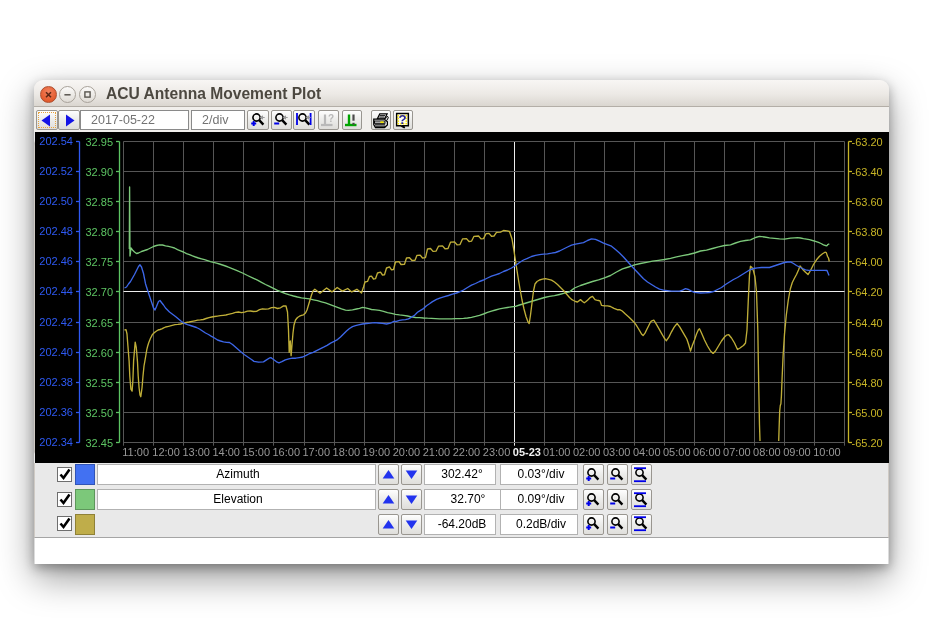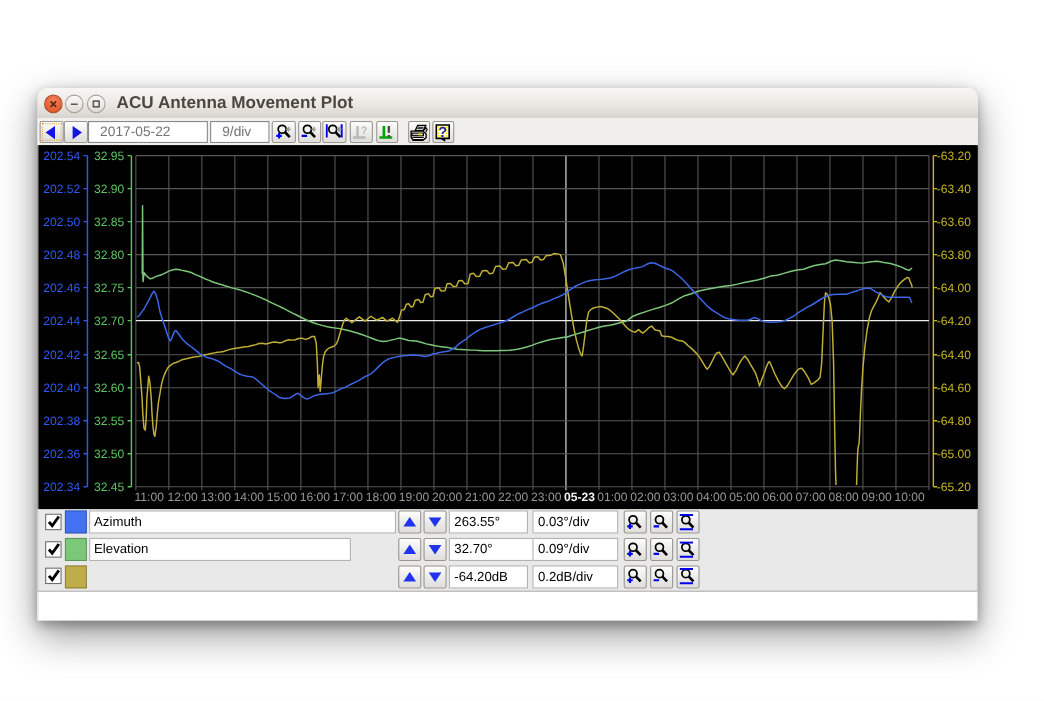--- a/index.html
+++ b/index.html
@@ -15,26 +15,26 @@
   background:linear-gradient(#fbfaf9,#dfdbd5); border:1px solid #a8a29a;
   color:#58544e; text-align:center; }
 .title { position:absolute; left:72px; top:5px; font-size:15.6px; font-weight:bold;
   color:#4c4840; letter-spacing:0px; }
 .tool { position:absolute; left:0; top:27px; width:855px; height:25px; background:#f1efec; }
 .tbtn { position:absolute; top:3px; height:20px; background:linear-gradient(#fefefe,#ececea 50%,#dfdedb);
   border:1px solid #999690; border-radius:2px; display:flex; align-items:center; justify-content:center; }
 .tfld { position:absolute; top:3px; height:20px; background:#fff; border:1px solid #8a8a8a;
   font-size:12.5px; color:#737373; padding-left:10px; line-height:18px; }
 .plotwrap { position:absolute; left:0; top:52px; width:855px; height:331px; background:#000;
-  border-left:1px solid #cfcac4; border-right:1px solid #cfcac4; }
+  border-left:1px solid #cfcac4; border-right:1px solid #cfcac4;border-radius:14px; }
 .leg { position:absolute; left:0; top:383px; width:855px; height:75px; background:#e9e9e9;
   border-left:1px solid #cfcac4; border-right:1px solid #cfcac4; border-bottom:1px solid #a5a5a5; }
 .bot { position:absolute; left:0; top:458px; width:855px; height:26px; background:#fff;
   border-left:1px solid #dcdcdc; border-right:1px solid #dcdcdc; }
-.row { position:absolute; left:0; width:855px; height:21px; }
+.row { position:absolute; left:16px; width:855px; height:21px;text-align:center; }
 .cb { position:absolute; left:5.5px; top:2.5px; width:15px; height:15px; background:#fff;
   border:1px solid #6e6e6e; }
 .sw { position:absolute; left:23.5px; top:0; width:20px; height:21px; border:1px solid rgba(0,0,0,.25); }
 .fld { position:absolute; top:0; height:21px; background:#fff; border:1px solid #b2b2b2;
   font-size:12px; color:#000; padding-left:4px; line-height:19px; }
 .rbtn { position:absolute; top:0; width:21px; height:21px;
   background:linear-gradient(#fefefe,#ececea 50%,#dfdedb); border:1px solid #999690;
   border-radius:2px; display:flex; align-items:center; justify-content:center; }
 svg text { font-family:"Liberation Sans", sans-serif; }
 </style></head><body>
@@ -57,21 +57,21 @@
         <svg width="15" height="15" viewBox="0 0 15 15">
           <path d="M11 1.5v12L2.5 7.5z" fill="#1414e6"></path>
         </svg>
       </div>
     <div class="tbtn" style="left:24px;width:22px;">
         <svg width="15" height="15" viewBox="0 0 15 15">
           <path d="M4 1.5v12l8.5-6z" fill="#1414e6"></path>
         </svg>
       </div>
     <div class="tfld" style="left:46px;width:109px;">2017-05-22 11:00</div>
-    <div class="tfld" style="left:157px;width:54px;">9/div</div>
+    <div class="tfld" style="left:157px;width:54px;">2/div</div>
     <div class="tbtn" style="left:213px;width:21.5px;">
         <svg width="16" height="16" viewBox="0 0 16 16">
           <circle cx="6.5" cy="5.5" r="3.6" fill="none" stroke="#000" stroke-width="1.6"></circle>
           <line x1="9.2" y1="8.2" x2="13.4" y2="12.6" stroke="#000" stroke-width="2.4"></line>
           <path d="M1.2 11.5h5M3.7 9v5" stroke="#0000e8" stroke-width="2"></path>
           <path d="M10.5 5.5h4.2M10.5 5.5l2-1.6v3.2z" stroke="#9a9a9a" stroke-width="1" fill="#9a9a9a"></path>
         </svg>
       </div>
     <div class="tbtn" style="left:236.5px;width:21.5px;">
         <svg width="16" height="16" viewBox="0 0 16 16">
@@ -291,21 +291,21 @@
 <div class="rbtn" style="left:327px">
           <svg width="13" height="11" viewBox="0 0 13 11">
             <path d="M6.5 1L12.3 9.6H.7z" fill="#2233ee"></path>
           </svg>
         </div>
 <div class="rbtn" style="left:349.5px">
           <svg width="13" height="11" viewBox="0 0 13 11">
             <path d="M6.5 10L12.3 1.4H.7z" fill="#2233ee"></path>
           </svg>
         </div>
-<div class="fld" style="left:373px;width:72px">263.55°</div>
+<div class="fld" style="left:373px;width:72px">302.42°</div>
 <div class="fld" style="left:449px;width:78px">0.03°/div</div>
 <div class="rbtn" style="left:531.5px">
           <svg width="16" height="16" viewBox="0 0 16 16">
             <circle cx="6.5" cy="5.5" r="3.6" fill="none" stroke="#000" stroke-width="1.6"></circle>
             <line x1="9.2" y1="8.2" x2="13.4" y2="12.6" stroke="#000" stroke-width="2.4"></line>
             <path d="M1.2 11.5h5M3.7 9v5" stroke="#0000e8" stroke-width="2"></path>
           </svg>
         </div>
 <div class="rbtn" style="left:555.5px">
           <svg width="16" height="16" viewBox="0 0 16 16">
@@ -323,21 +323,21 @@
           </svg>
         </div>
 </div>
 <div class="row" style="top:26.0px">
 <div class="cb">
           <span style="position:absolute;left:0px;top:-1px"><svg width="14" height="14" viewBox="0 0 14 14">
               <path d="M2.5 7.5l3 3.5 6-8.5" fill="none" stroke="#000" stroke-width="2.6"></path>
             </svg></span>
         </div>
 <div class="sw" style="background:#7cc87a"></div>
-<div class="fld" style="left:45.5px;width:238px">Elevation</div>
+<div class="fld" style="left:45.5px;width:279px">Elevation</div>
 <div class="rbtn" style="left:327px">
           <svg width="13" height="11" viewBox="0 0 13 11">
             <path d="M6.5 1L12.3 9.6H.7z" fill="#2233ee"></path>
           </svg>
         </div>
 <div class="rbtn" style="left:349.5px">
           <svg width="13" height="11" viewBox="0 0 13 11">
             <path d="M6.5 10L12.3 1.4H.7z" fill="#2233ee"></path>
           </svg>
         </div>

